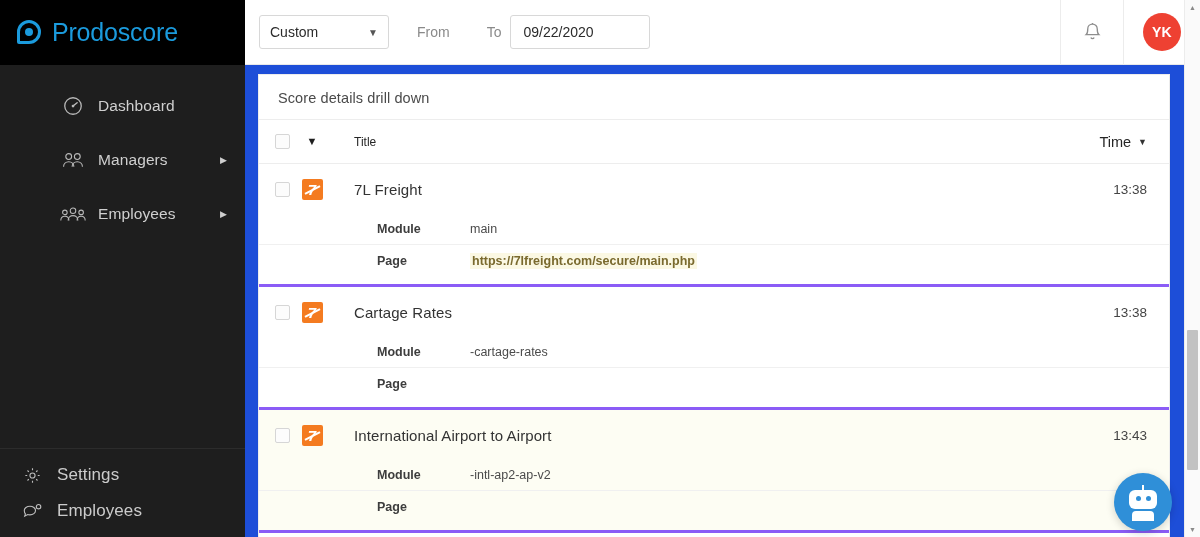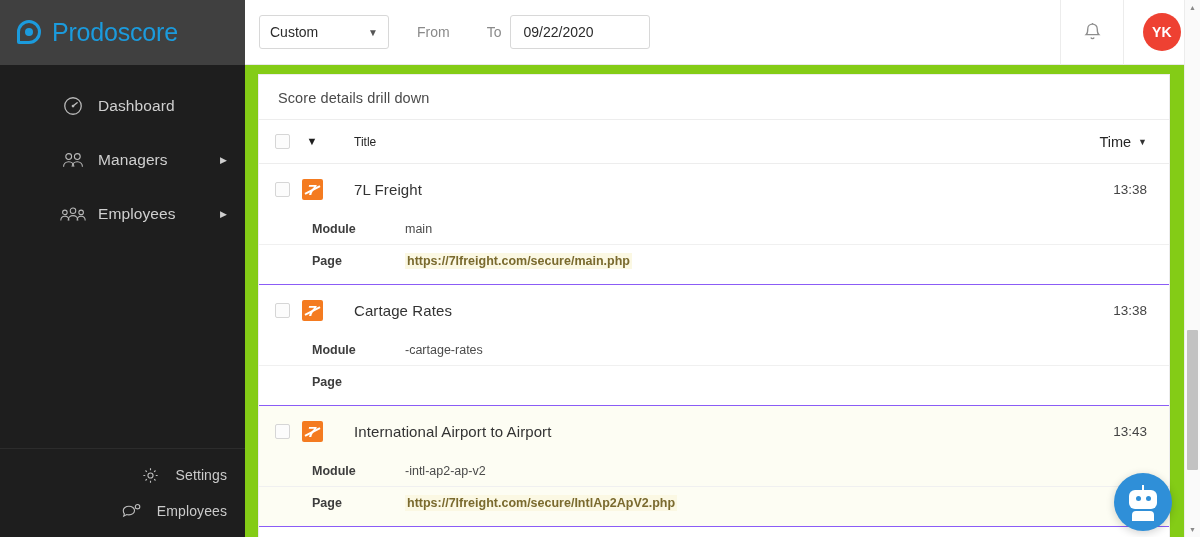--- a/index.html
+++ b/index.html
@@ -28,21 +28,21 @@
     flex: 0 0 245px;
     height: 537px;
     background: #1e1e1e;
     position: relative;
     display: flex;
     flex-direction: column;
   }
   .sidebar-logo {
     height: 65px;
     flex: 0 0 65px;
-    background: #404040;
+    background: #000000;
     display: flex;
     align-items: center;
     padding-left: 17px;
     box-sizing: border-box;
   }
   .logo-mark {
     width: 26px;
     height: 26px;
     flex: 0 0 26px;
     position: relative;
@@ -101,33 +101,32 @@
     font-size: 9px;
     line-height: 1;
   }
 
   .sidebar-bottom {
     padding-bottom: 8px;
     border-top: 1px solid #2c2c2c;
   }
   .sidebar-bottom .nav-item {
     height: 36px;
-    font-size: 14px;
+    font-size: 17px;
     color: #cbcbcb;
-    justify-content: flex-end;
   }
   .sidebar-bottom .nav-item:first-child { margin-top: 8px; }
 
   
   .main {
     flex: 1 1 auto;
     height: 537px;
     display: flex;
     flex-direction: column;
-    background: #84cc16;
+    background: #1d4ed8;
     position: relative;
     min-width: 0;
   }
   .topbar {
     height: 65px;
     flex: 0 0 65px;
     background: #ffffff;
     display: flex;
     align-items: center;
     padding: 0 0 0 14px;
@@ -278,21 +277,21 @@
     margin-right: 22px;
     font-size: 14.5px;
     color: #262626;
     cursor: pointer;
     display: flex;
     align-items: center;
     gap: 7px;
   }
   .th-time .sortcaret { font-size: 9px; color: #333; }
 
-  .row-group { border-bottom: 1px solid #8b5cf6; }
+  .row-group { border-bottom: 3px solid #8b5cf6; }
   .row-group.highlight { background: #fdfdf3; }
 
   .row-main {
     display: flex;
     align-items: center;
     height: 50px;
     padding-left: 8px;
     box-sizing: border-box;
   }
   .icon-cell {
@@ -339,21 +338,21 @@
     margin-left: auto;
     margin-right: 22px;
     font-size: 13.5px;
     color: #444;
   }
 
   .detail-row {
     display: flex;
     align-items: center;
     height: 31px;
-    padding-left: 53px;
+    padding-left: 118px;
     box-sizing: border-box;
     font-size: 12.5px;
   }
   .detail-row.with-line { border-bottom: 1px solid #f0f0f0; }
   .detail-label {
     width: 93px;
     flex: 0 0 93px;
     color: #3d3d3d;
     font-weight: bold;
     font-size: 12.5px;
@@ -631,21 +630,20 @@
                 </div>  
                 <div class="row-title">International Airport to Airport</div>  
                 <div class="row-time">13:43</div>
               </div>
               <div class="detail-row with-line">  
                 <span class="detail-label">Module</span>  
                 <span class="detail-value module">-intl-ap2-ap-v2</span>
               </div>
               <div class="detail-row">  
                 <span class="detail-label">Page</span>  
-                <span class="detail-value url">https://7lfreight.com/secure/IntlAp2ApV2.php</span>
               </div>
               <div class="spacer-row"></div>
             </div>
             <div class="row-group">
               <div class="row-main">        </div>
             </div>
           </div>
       </div>
     </div>
 

